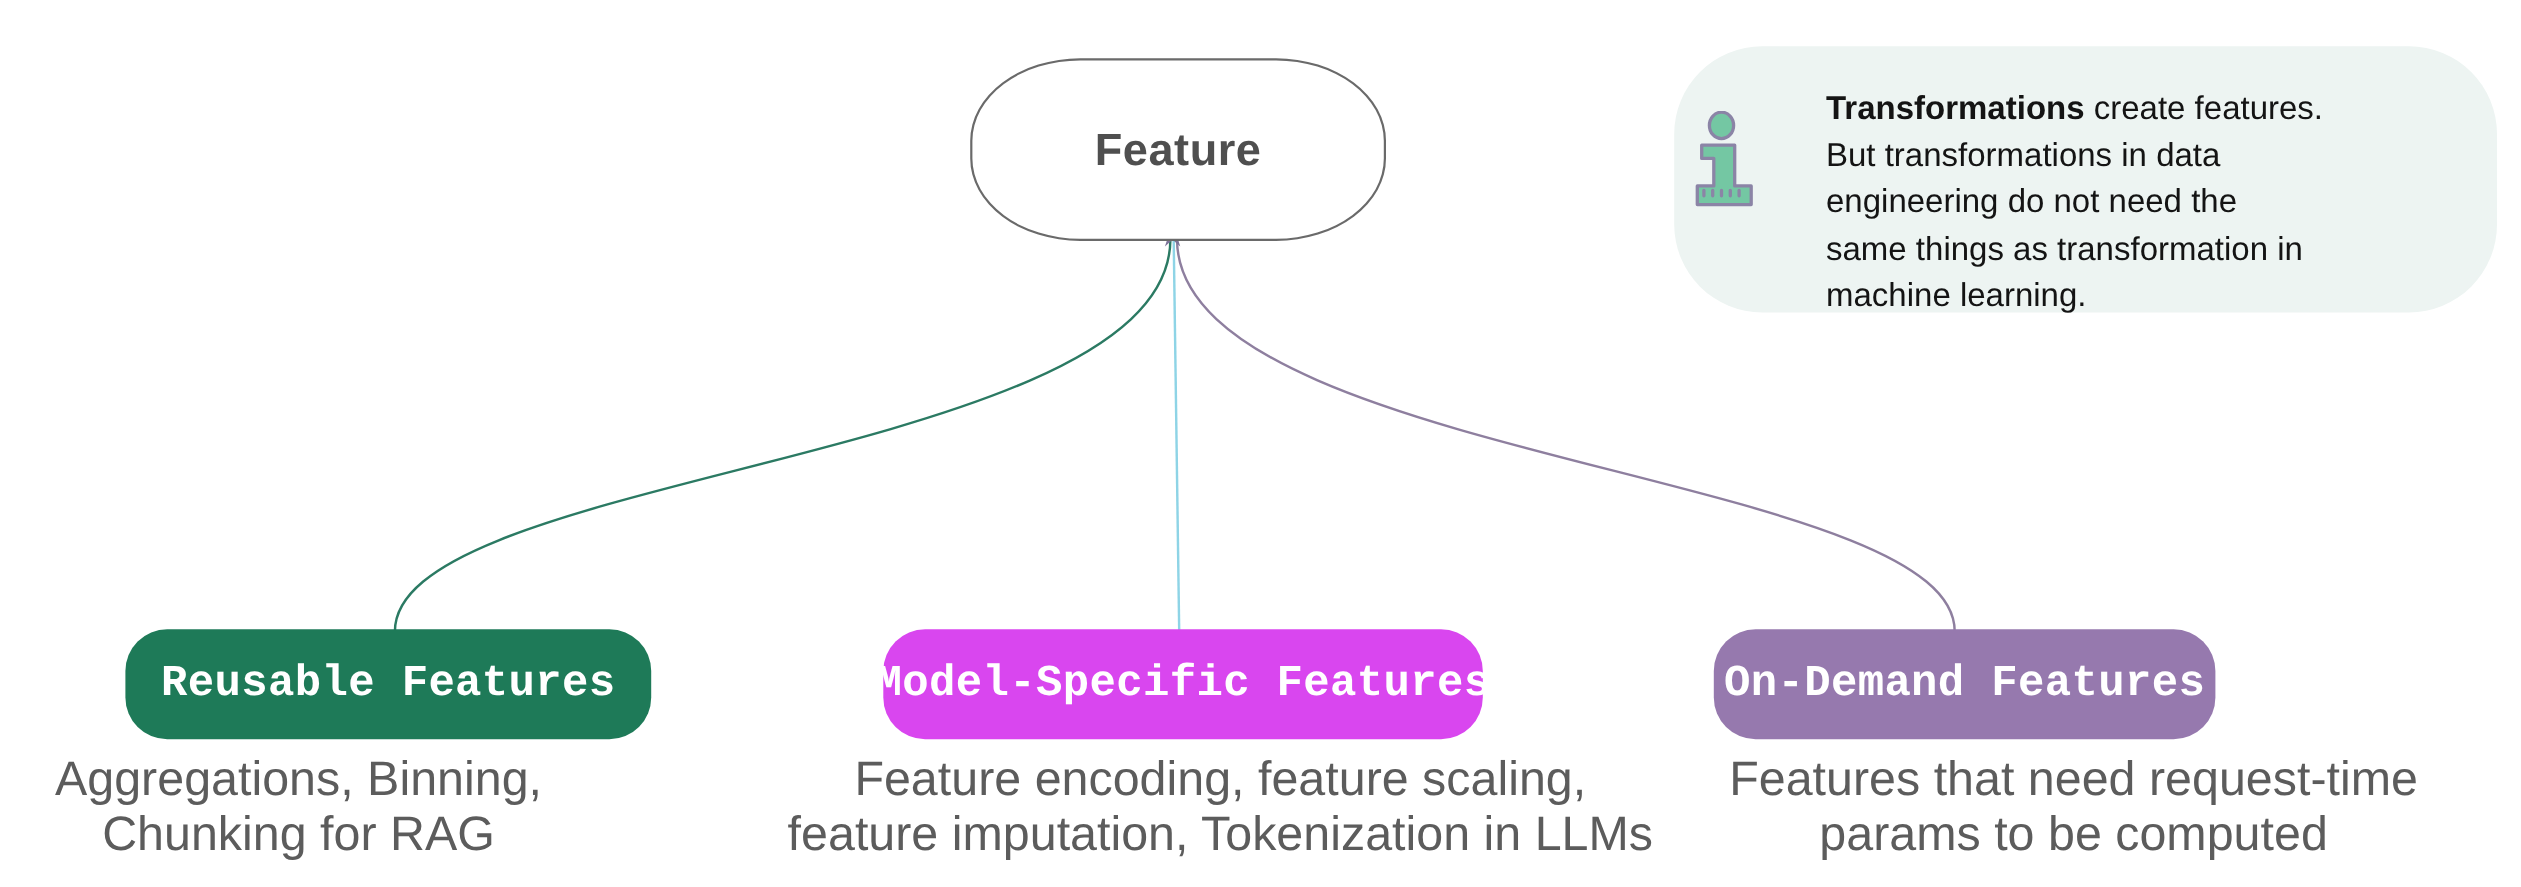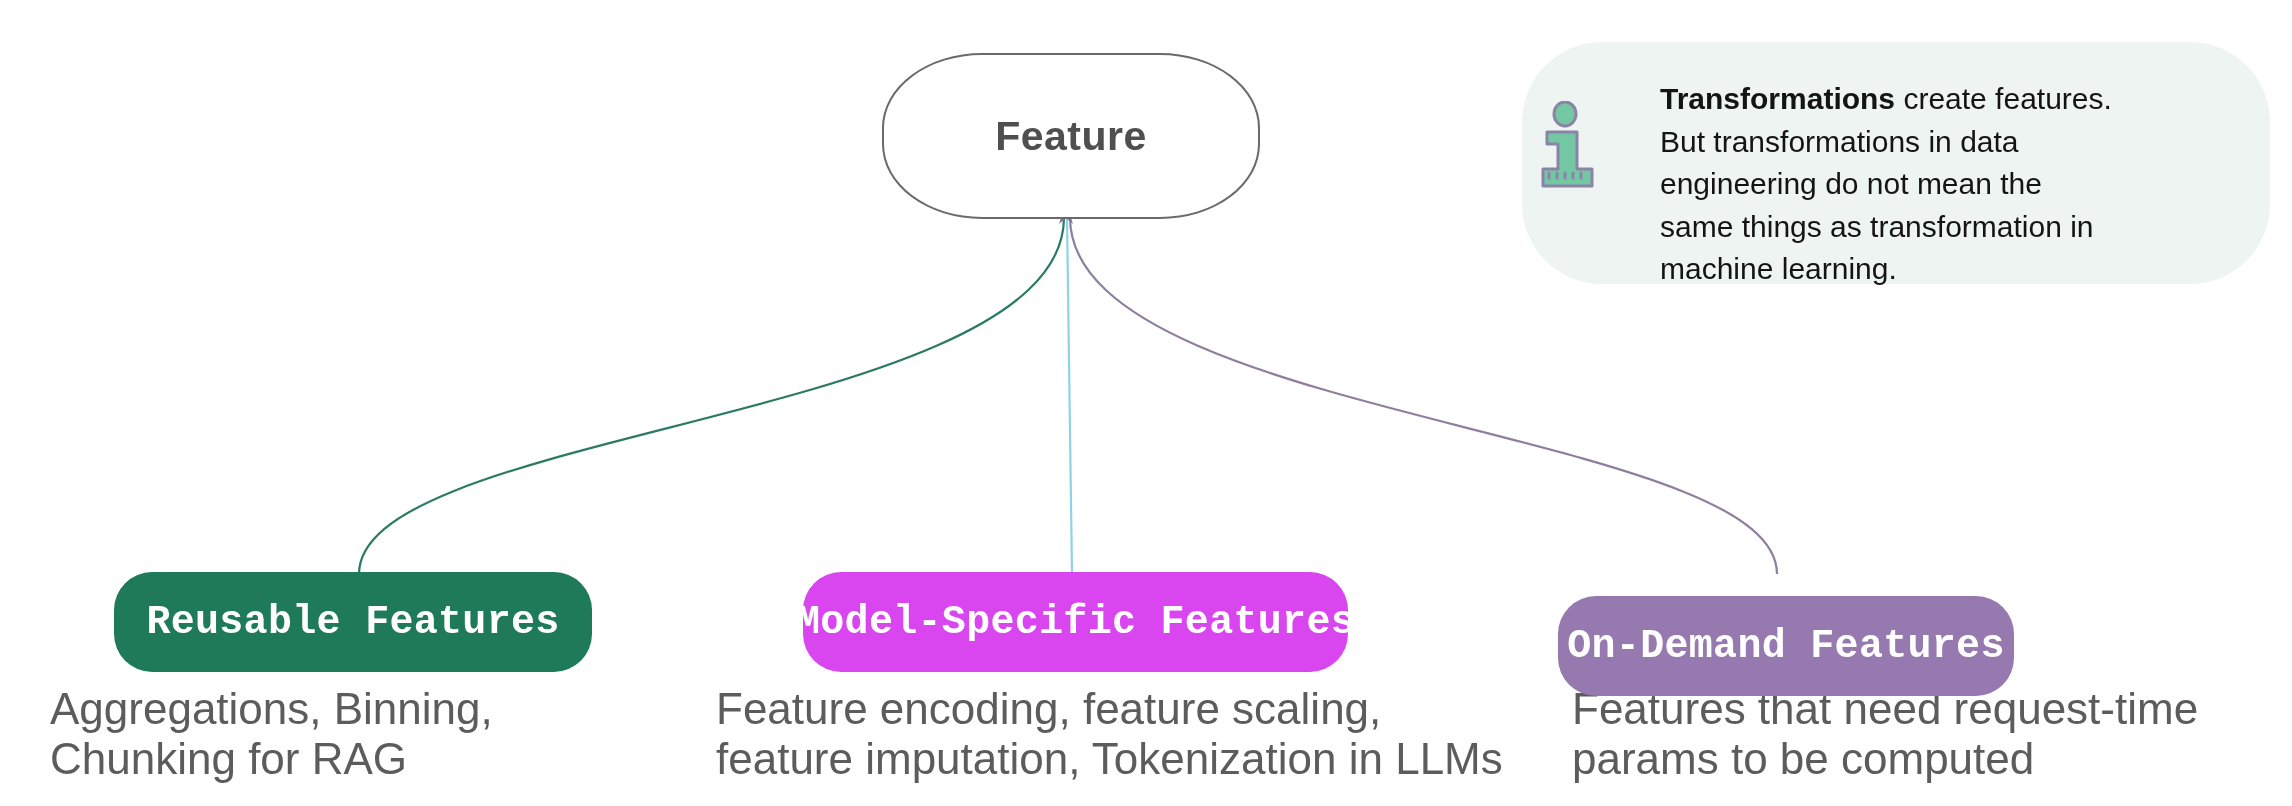--- a/index.html
+++ b/index.html
@@ -20,25 +20,26 @@
   }
   .root-label{font-size:41px;font-weight:700;color:#4f4f4f;letter-spacing:0.5px;}
   .pill{
     position:absolute;top:572px;height:100px;border-radius:38px;
     display:flex;align-items:center;justify-content:center;
     z-index:2;white-space:nowrap;font-family:Liberation Mono, monospace;
   }
   .pill-label{font-size:40px;font-weight:700;color:#ffffff;letter-spacing:0.3px;}
   .pill-reusable{left:114px;width:478px;}
   .pill-model{left:803px;width:545px;}
-  .pill-ondemand{left:1558px;width:456px;margin-top:24px;}
+  .pill-ondemand{left:1558px;width:456px;}
   .caption{
     position:absolute;top:684px;
     font-size:44px;line-height:50px;color:#5c5c5c;
     white-space:pre-line;
+    text-align:center;
   }
   .caption-reusable{left:50px;}
   .caption-model{left:716px;}
   .caption-ondemand{left:1572px;}
   .info-box{
     position:absolute;left:1522px;top:42px;width:748px;height:242px;
     border-radius:80px;box-sizing:border-box;
   }
   .info-icon{position:absolute;left:18px;top:59px;}
   .info-text{
@@ -84,19 +85,19 @@
     <svg class="info-icon" width="56" height="90" viewBox="0 0 56 90">
       <g stroke-width="3" stroke-linejoin="round" stroke-linecap="round" stroke="#8b84a6">
         <ellipse cx="25" cy="13" rx="11" ry="12" fill="#74c7a3"></ellipse>
         <path d="M7 31 L37 31 L37 68 L52 68 L52 85 L3 85 L3 68 L18 68 L18 43 L7 43 Z" fill="#74c7a3"></path>
         <path d="M9 72 L9 77 M17 72 L17 77 M25 72 L25 77 M33 72 L33 77 M41 72 L41 77" fill="none"></path>
       </g>
     </svg>
     <div class="info-text">
       <div class="info-line"><span class="b">Transformations</span><span> create features.</span></div>
       <div class="info-line"><span>But transformations in data</span></div>
-      <div class="info-line"><span>engineering do not mean the</span></div>
+      <div class="info-line"><span>engineering do not need the</span></div>
       <div class="info-line"><span>same things as transformation in</span></div>
       <div class="info-line"><span>machine learning.</span></div>
     </div>
   </div>
 
 </div>
 
 </body></html>

